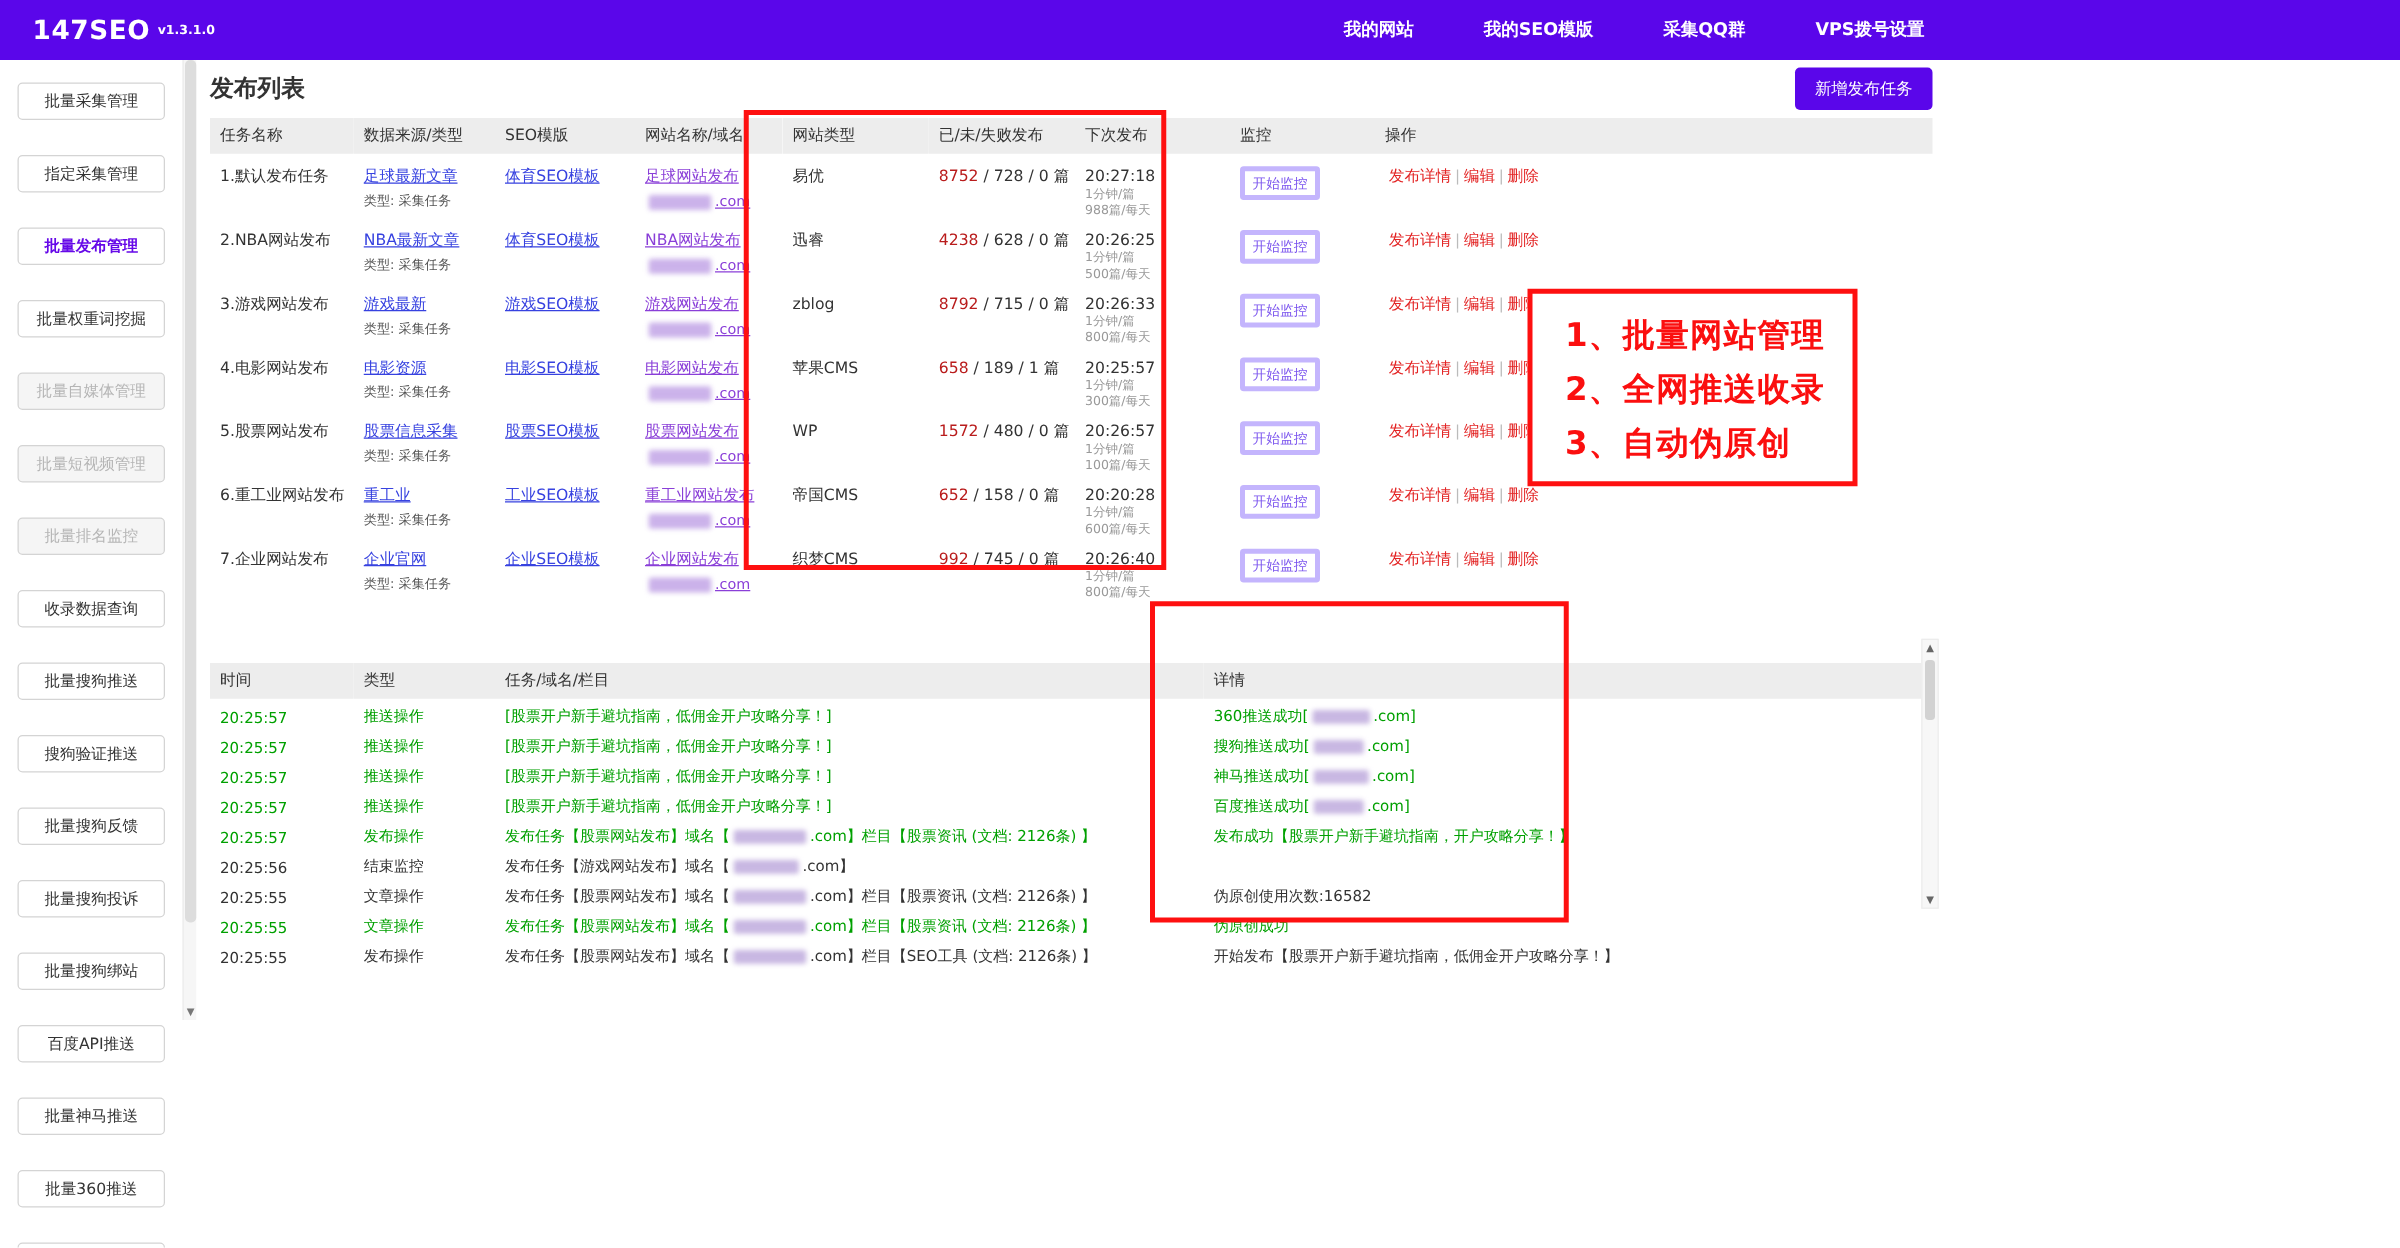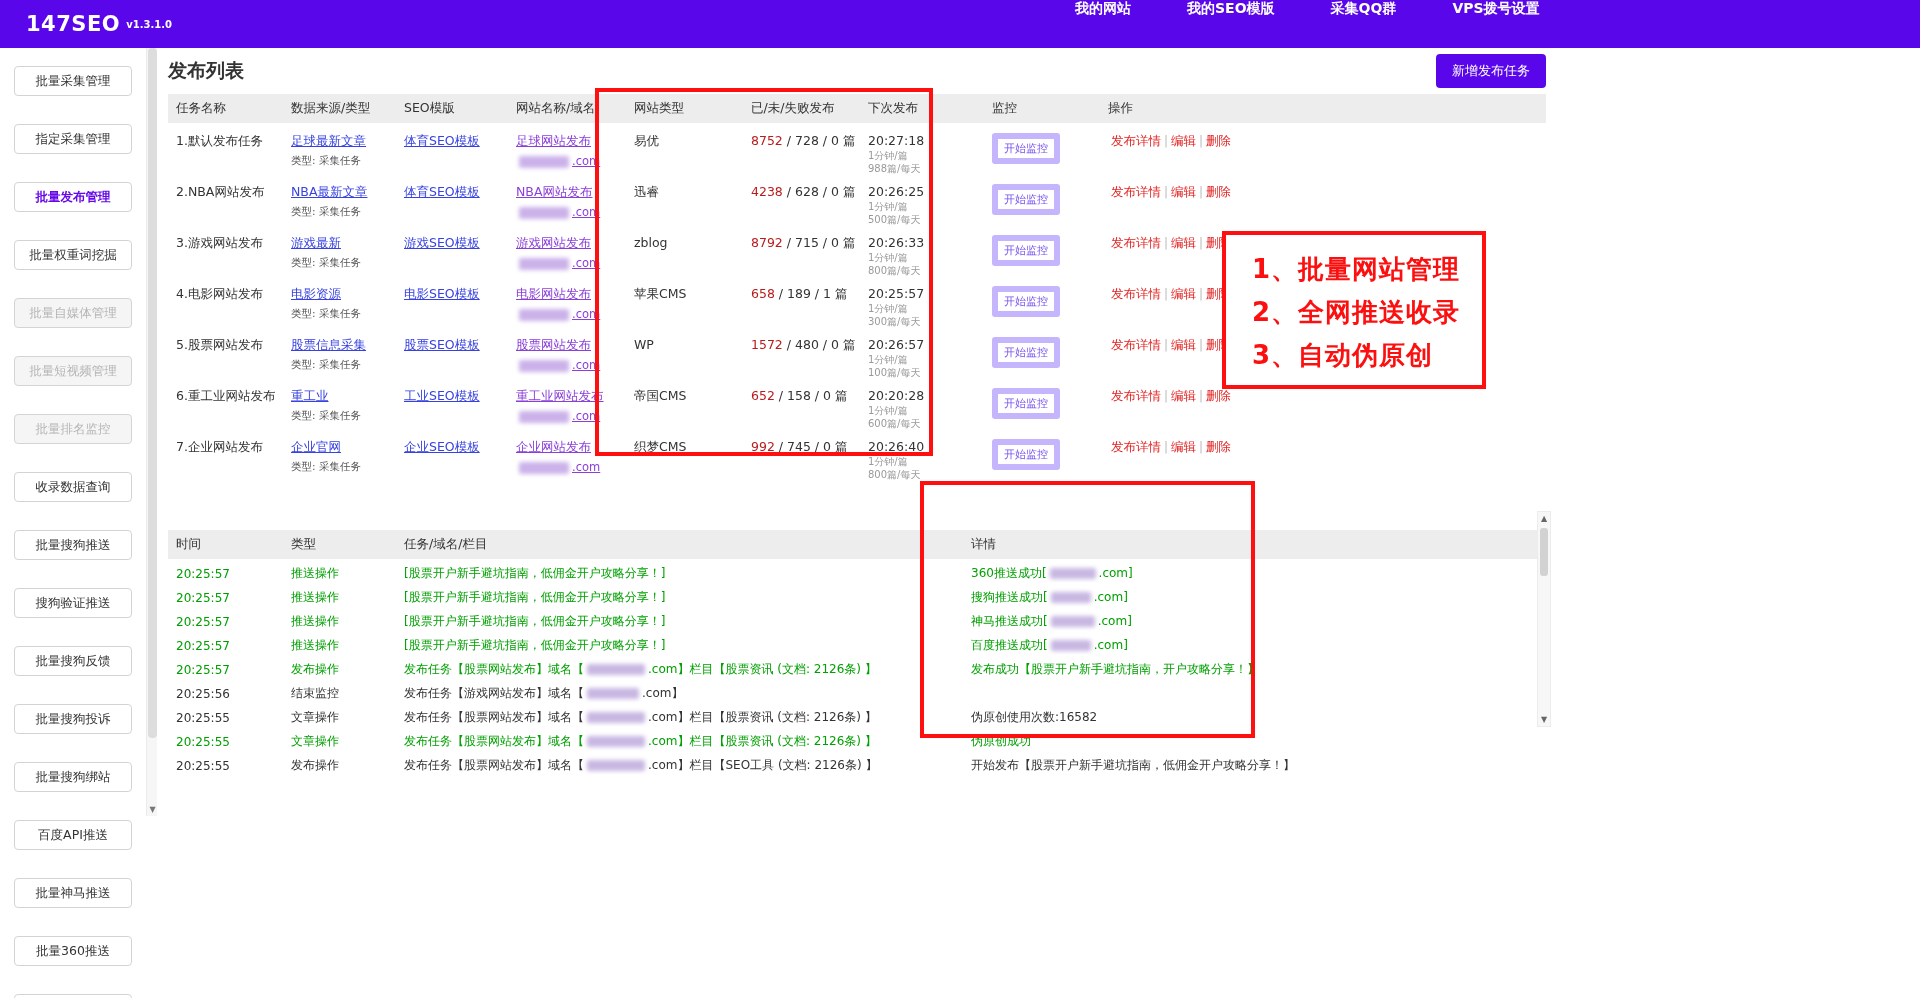--- a/index.html
+++ b/index.html
@@ -6,21 +6,21 @@
   html,body{width:1920px;height:998px}
   body{position:relative;background:#fff;font-family:"DejaVu Sans","Liberation Sans",sans-serif;overflow:hidden;color:#333}
   a{text-decoration:underline;cursor:pointer}
   button{font-family:inherit;cursor:pointer}
 
   
   .topbar{position:absolute;left:0;top:0;width:1920px;height:48px;background:#5a06ea;display:flex;align-items:center;padding-left:26px}
   .brand{color:#fff;display:flex;align-items:center;gap:6px}
   .brand .nm{font-size:21px;font-weight:700;letter-spacing:.5px}
   .brand .ver{font-size:10px;font-weight:600}
-  .topnav{position:absolute;left:1075px;top:0;height:48px;display:flex;align-items:flex-start;gap:56px}
+  .topnav{position:absolute;left:1075px;top:0;height:48px;display:flex;align-items:center;gap:56px}
   .topnav a{color:#fff;font-size:14px;font-weight:600;text-decoration:none;white-space:nowrap}
 
   
   .sidebar{position:absolute;left:0;top:48px;width:146px;padding-top:18px}
   .side-btn{display:block;width:118px;height:30px;margin:0 auto 28px auto;background:#fff;border:1px solid #d4d4d4;border-radius:4px;font-size:12.5px;color:#333;white-space:nowrap}
   .side-btn.active{color:#6609e8;font-weight:600}
   .side-btn.disabled{color:#b5b5b5;background:#f5f5f5;cursor:default}
 
   .vscroll{position:absolute;left:146px;top:48px;width:11px;height:768px;background:#f6f6f6;border-left:1px solid #ebebeb}
   .vscroll .thumb{position:absolute;left:1px;top:0;width:9px;height:690px;background:#dddddd;border-radius:4px}
@@ -37,21 +37,21 @@
 
   
   .pub tr.prow{height:45px}
   .pub td{padding:10px 8px 0 8px;vertical-align:top;font-size:12.5px;color:#333;white-space:nowrap;overflow:hidden}
   .lk.blue{color:#3742e0}
   .lk.purple{color:#8a3fd8}
   .sub{font-size:10.5px;color:#555;margin-top:4px}
   .sub2{font-size:10px;color:#999;margin-top:2px;line-height:11px}
   .domain{margin-top:4px;color:#8a3fd8;font-size:11.5px;text-decoration:underline}
   .num{color:#b91c1c;font-weight:400}
-  .mon-btn{border:6px solid #c4b5fd;color:#7a53ee;background:#fff;font-size:11px;padding:2px 6px;border-radius:3px}
+  .mon-btn{border:4px solid #c4b5fd;color:#7a53ee;background:#fff;font-size:11px;padding:2px 6px;border-radius:3px}
   .op{color:#e32424;font-size:12.5px;margin:0 3px;text-decoration:none}
   .sep{color:#bbb;font-size:12px}
 
   
   .log{margin-top:50px}
   .log td{font-size:12px;padding:5px 8px 0 8px;white-space:nowrap;overflow:hidden}
   .log tr.lrow{height:24px}
   .log tr.green td, .log tr.green td a{color:#00a000}
   .log tr.black td{color:#333}
 

